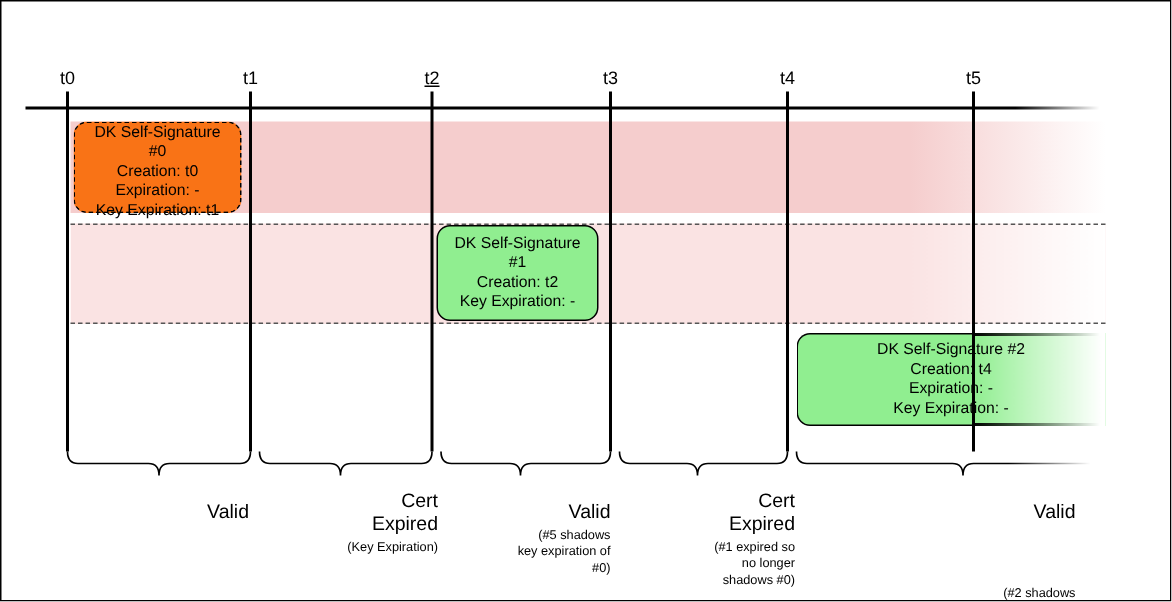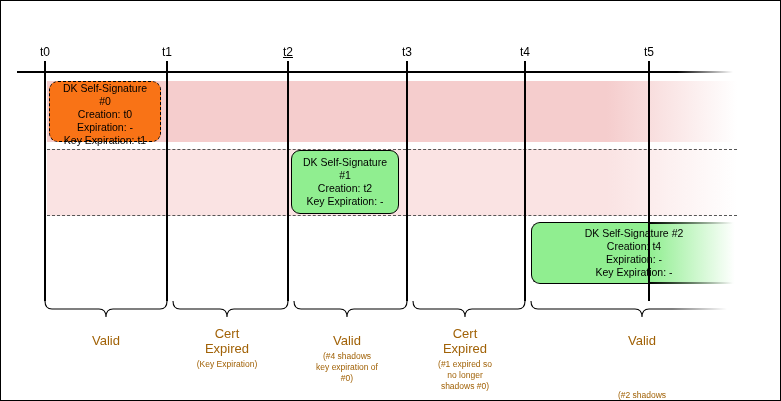--- a/index.html
+++ b/index.html
@@ -76,22 +76,22 @@
   }
   .sig-box .sig-title {
     font-weight: normal;
   }
   .brace {
     position: absolute;
     overflow: visible;
   }
   .seg-label {
     position: absolute;
-    text-align: center;
-    color: #a16207;
+    text-align: right;
+    color: #000000;
     line-height: 15px;
     transform: translateX(-50%);
   }
   .seg-label .main {
     font-size: 13px;
     display: block;
   }
   .seg-label .sub {
     font-size: 8.5px;
     display: block;
@@ -181,21 +181,21 @@
   </div>
 
   <div class="seg-label" style="left:226px; top:325px; width:130px;">
     <span class="main">Cert</span>
     <span class="main">Expired</span>
     <span class="sub">(Key Expiration)</span>
   </div>
 
   <div class="seg-label" style="left:346px; top:332px; width:120px;">
     <span class="main">Valid</span>
-    <span class="sub" style="white-space:pre-line;">(#4 shadows
+    <span class="sub" style="white-space:pre-line;">(#5 shadows
 key expiration of
 #0)</span>
   </div>
 
   <div class="seg-label" style="left:464px; top:325px; width:130px;">
     <span class="main">Cert</span>
     <span class="main">Expired</span>
     <span class="sub" style="white-space:pre-line;">(#1 expired so
 no longer
 shadows #0)</span>

